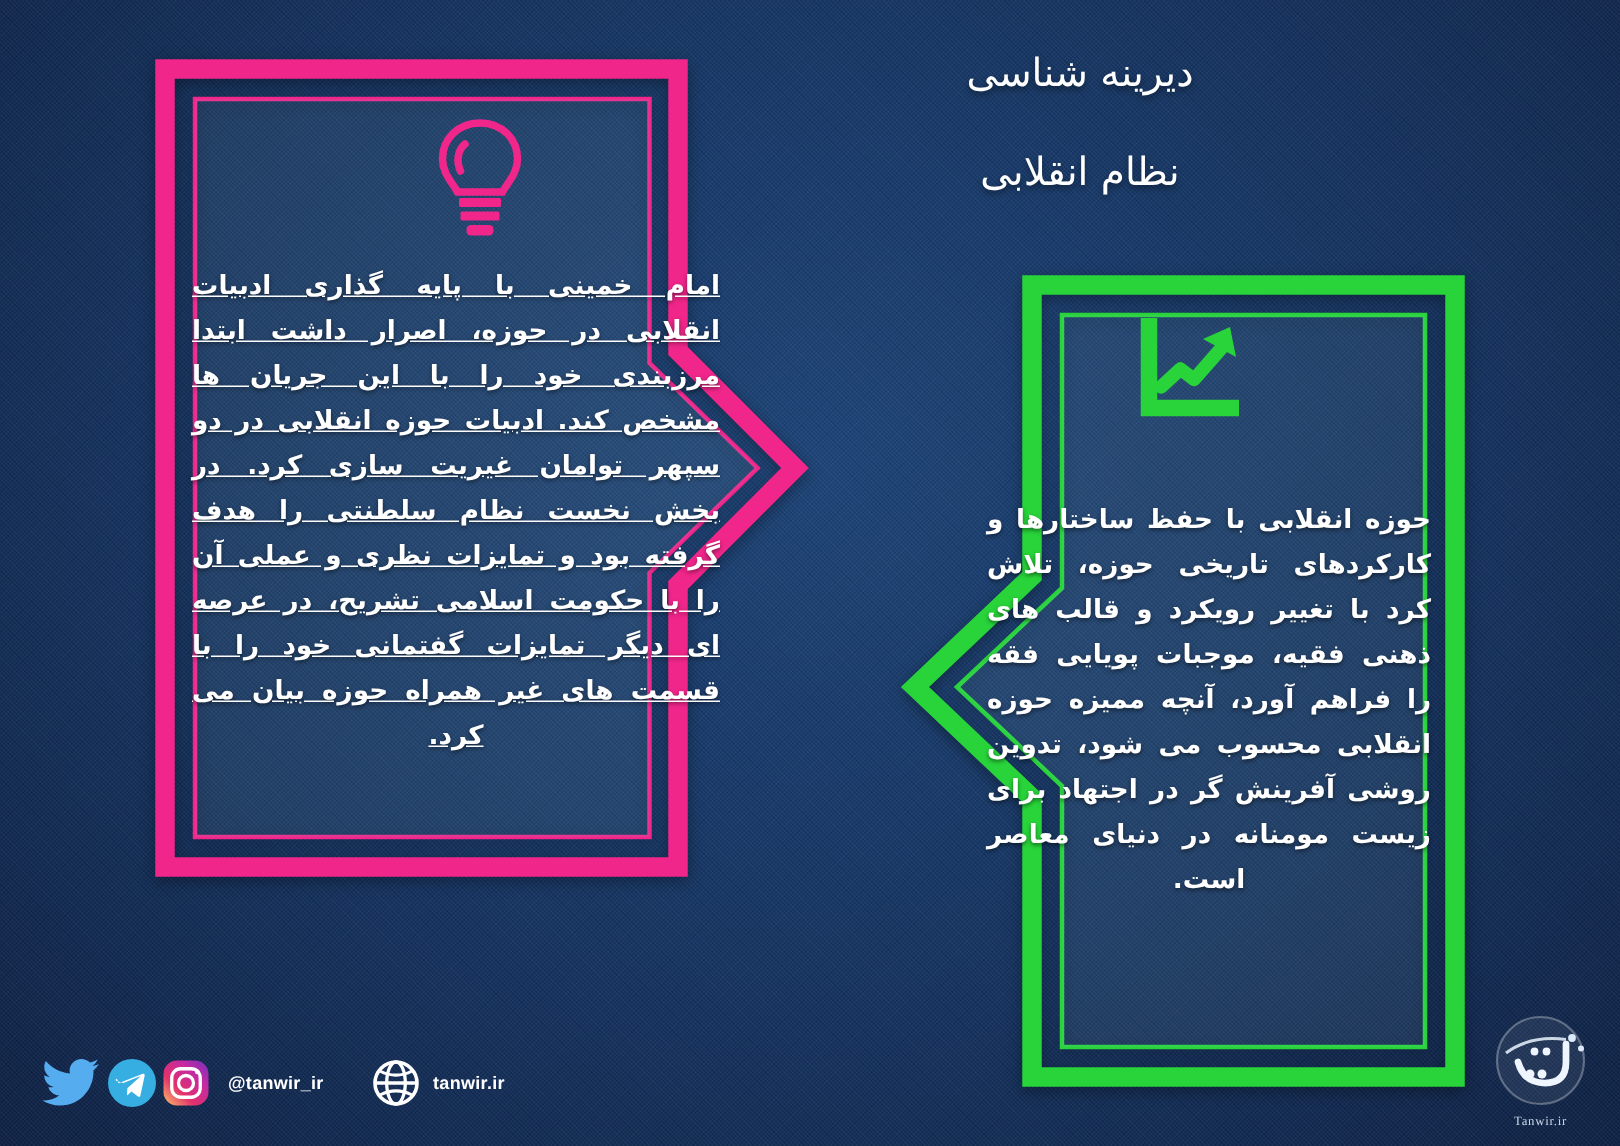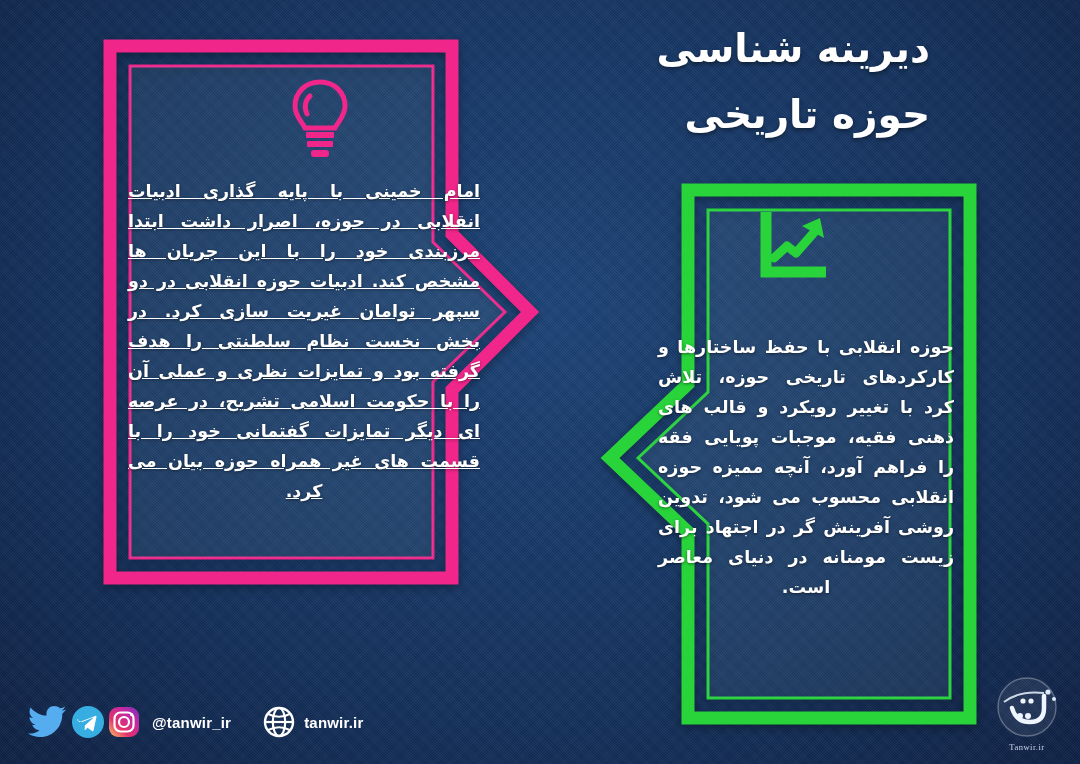--- a/index.html
+++ b/index.html
@@ -34,27 +34,26 @@
   #title-block {
     position: absolute;
     top: 16px;
     right: 150px;
     width: 420px;
     text-align: center;
     direction: rtl;
   }
   .title-line {
     color: #ffffff;
-    font-size: 39px;
-    font-weight: bold;
+    font-size: 26px;
+    font-weight: normal;
     line-height: 66px;
     letter-spacing: 0px;
     text-shadow: 0 2px 4px rgba(0,0,0,0.45);
     white-space: nowrap;
-    text-align: right;
   }
 
   
   .card {
     position: absolute;
     overflow: visible;
   }
   .card-shape {
     position: absolute;
     inset: 0;
@@ -111,21 +110,21 @@
     direction: ltr;
   }
   .social-icons {
     display: flex;
     align-items: center;
     gap: 3px;
   }
   .social-icons svg { display: block; }
   .handle-text {
     color: #ffffff;
-    font-size: 15px;
+    font-size: 12px;
     font-weight: bold;
     font-family: "Liberation Sans", sans-serif;
     margin-left: 9px;
     letter-spacing: 0.2px;
   }
   #site-group {
     display: flex;
     align-items: center;
     margin-left: 32px;
   }
@@ -148,21 +147,21 @@
     margin-top: -4px;
   }
 </style>
 </head>
 <body>
 
 <div id="poster">
 
   <div id="title-block">
     <div class="title-line">دیرینه شناسی</div>
-    <div class="title-line">حوزه تاریخی</div>
+    <div class="title-line">نظام انقلابی</div>
   </div>
 
   <div class="card" id="card-pink">
     <svg class="card-shape" viewBox="0 0 440 552" preserveAspectRatio="none">
 
       <path d="M 10 10 L 352 10 L 352 198 L 430 276 L 352 354 L 352 542 L 10 542 Z" fill="none" stroke="#f0268a" stroke-width="13" stroke-linejoin="miter"></path>
 
       <path d="M 30 30 L 333 30 L 333 206 L 405 276 L 333 346 L 333 522 L 30 522 Z" fill="none" stroke="#f0268a" stroke-width="3" stroke-linejoin="miter"></path>
 
       <path d="M 30 30 L 333 30 L 333 206 L 405 276 L 333 346 L 333 522 L 30 522 Z" fill="rgba(150,200,220,0.10)" stroke="none"></path>

